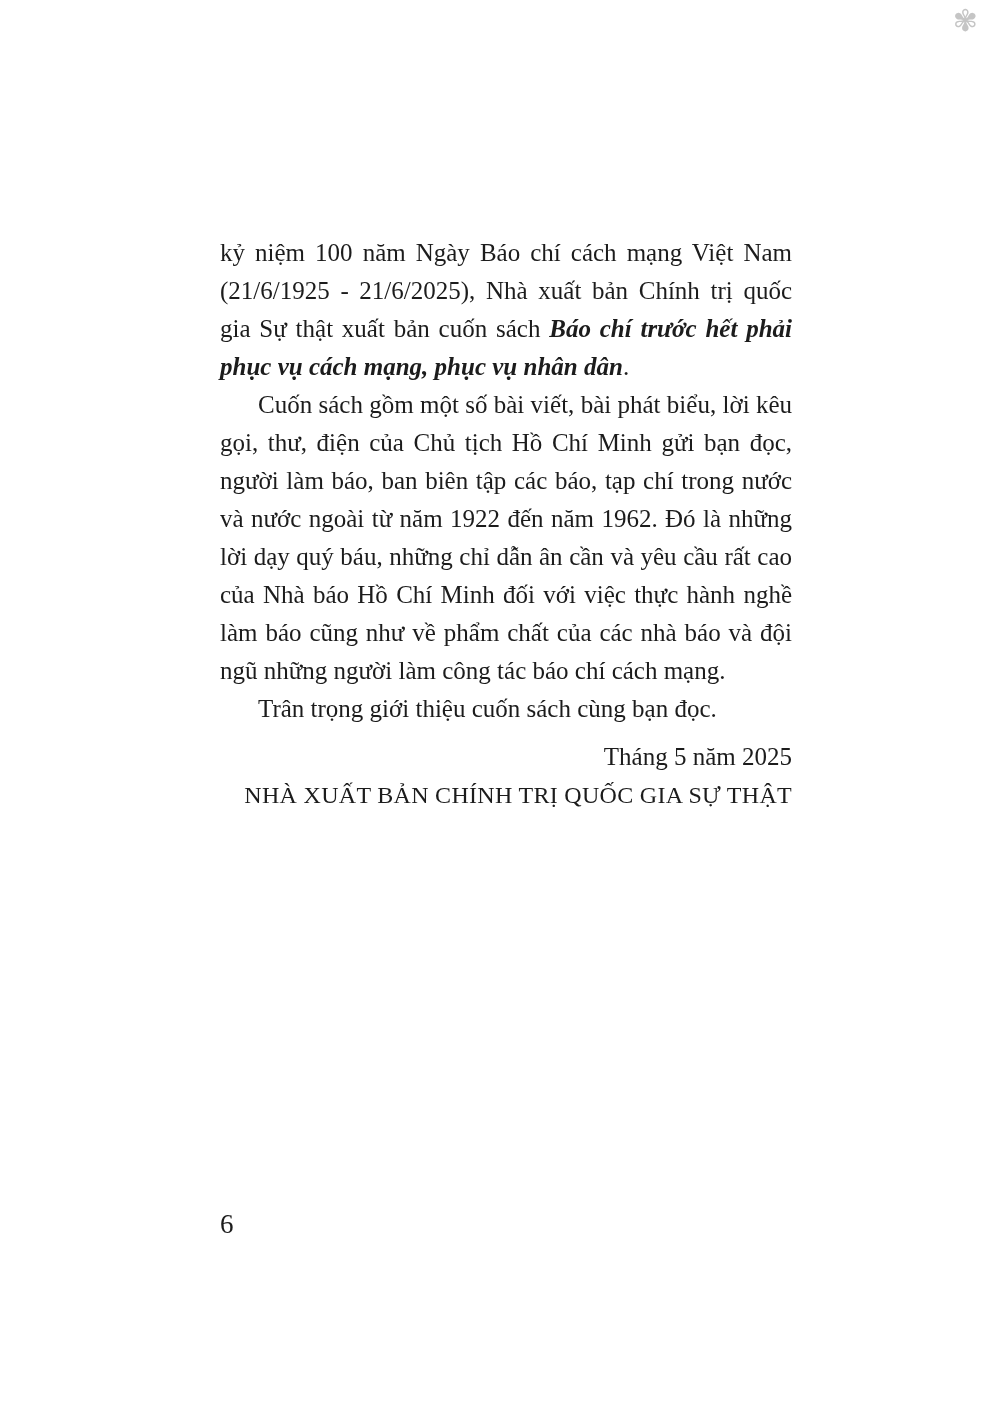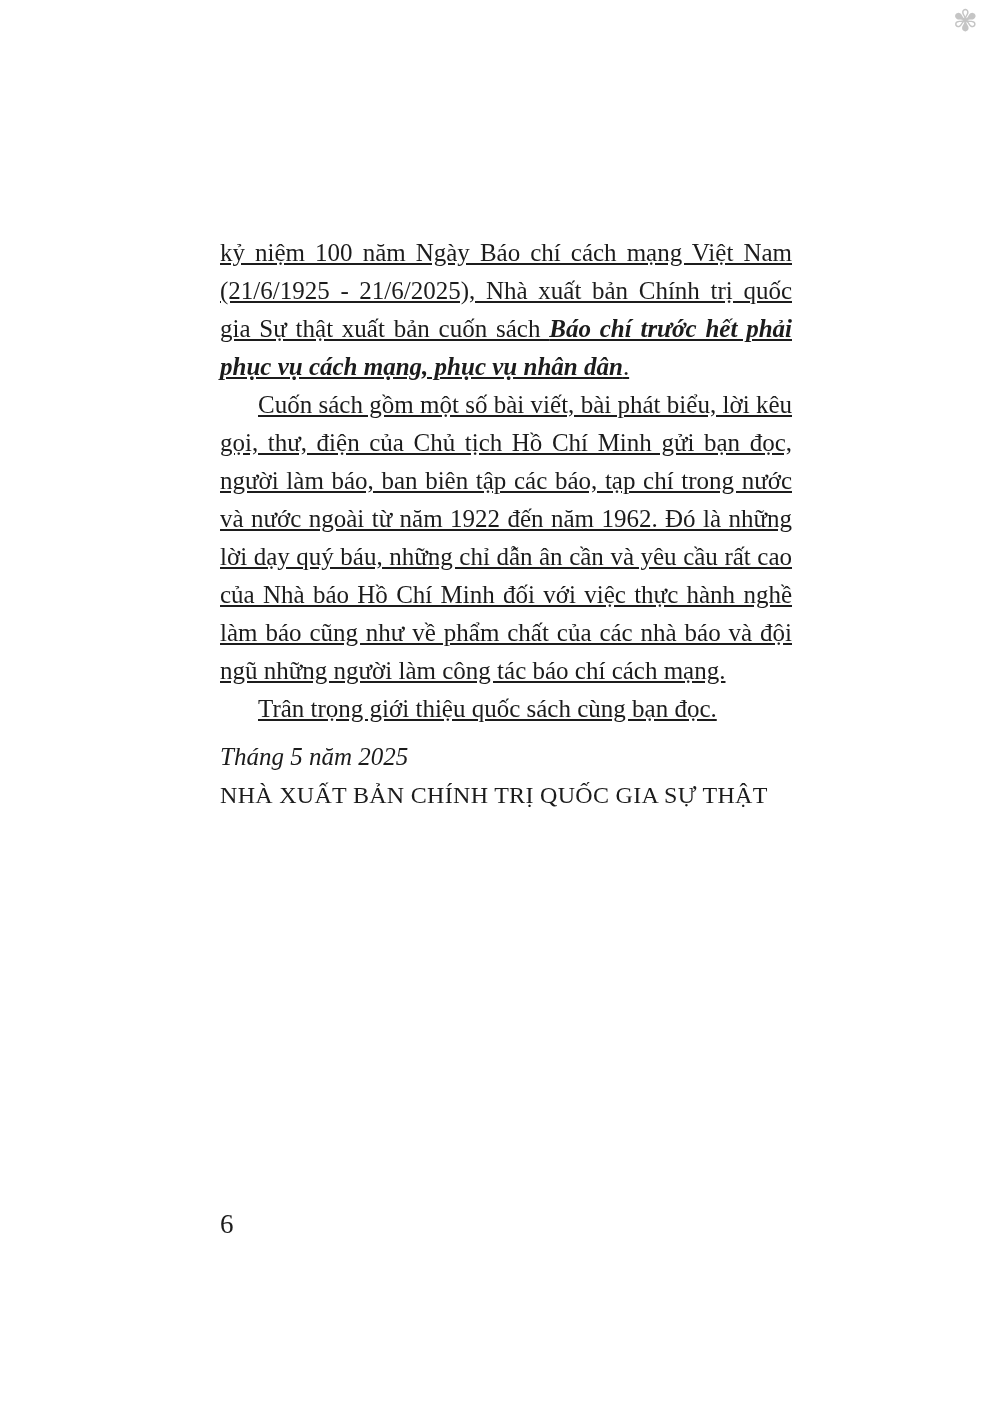--- a/index.html
+++ b/index.html
@@ -31,41 +31,39 @@
     top: 234px;
     width: 572px;
     font-size: 25px;
     line-height: 38px;
     text-align: justify;
     text-justify: inter-word;
   }
   .para {
     margin: 0;
     text-indent: 38px;
-    text-decoration: underline;
   }
   .para.first {
     text-indent: 0;
   }
   .book-title-emphasis {
     font-weight: bold;
     font-style: italic;
   }
   .date-line {
     margin: 10px 0 0 0;
     text-indent: 0;
-    text-align: left;
-    font-style: italic;
+    text-align: right;
     font-size: 25px;
     line-height: 38px;
   }
   .publisher-line {
     margin: 0;
     text-indent: 0;
-    text-align: left;
+    text-align: right;
     font-size: 24px;
     line-height: 38px;
     letter-spacing: 0.3px;
     white-space: nowrap;
   }
   .page-number {
     position: absolute;
     left: 220px;
     top: 1205px;
     font-size: 27px;
@@ -79,21 +77,21 @@
 
   <span class="ornament">✾</span>
 
   <main class="text-block">
 
     <p class="para first"><span>kỷ niệm 100 năm Ngày Báo chí cách mạng Việt Nam (21/6/1925 - 21/6/2025), Nhà xuất bản Chính trị quốc gia Sự thật xuất bản cuốn sách </span><span class="book-title-emphasis">Báo chí trước hết phải phục vụ cách mạng, phục vụ nhân dân</span><span>.</span></p>
 
     <p class="para">Cuốn sách gồm một số bài viết, bài phát biểu, lời kêu gọi, thư, điện của Chủ tịch Hồ Chí Minh gửi bạn đọc, người làm báo, ban biên tập các báo, tạp chí trong nước và nước ngoài từ năm 1922 đến năm 1962. Đó là những lời dạy quý báu, những chỉ dẫn ân cần và yêu cầu rất cao của Nhà báo Hồ Chí Minh đối với việc thực hành nghề làm báo cũng như về phẩm chất của các nhà báo và đội ngũ những người làm công tác báo chí cách mạng.</p>
 
 
-    <p class="para">Trân trọng giới thiệu quốc sách cùng bạn đọc.</p>
+    <p class="para">Trân trọng giới thiệu cuốn sách cùng bạn đọc.</p>
 
     <p class="date-line">Tháng 5 năm 2025</p>
 
     <p class="publisher-line">NHÀ XUẤT BẢN CHÍNH TRỊ QUỐC GIA SỰ THẬT</p>
 
   </main>
 
   <div class="page-number">6</div>
 
 </div>

